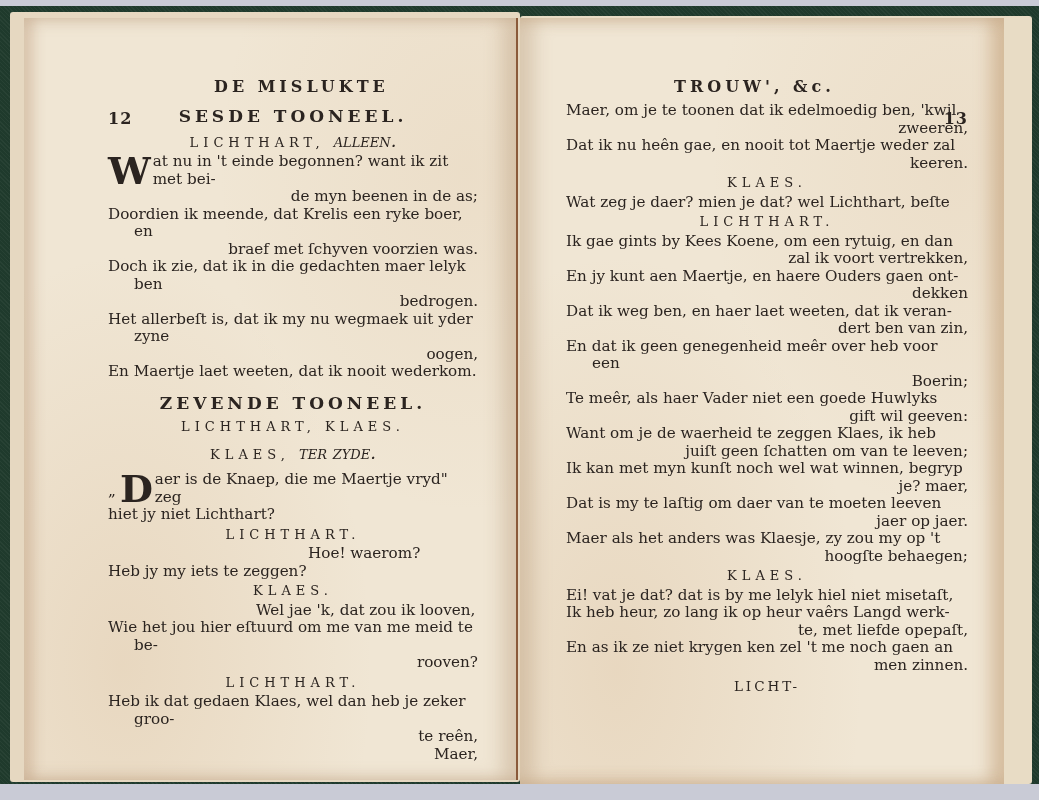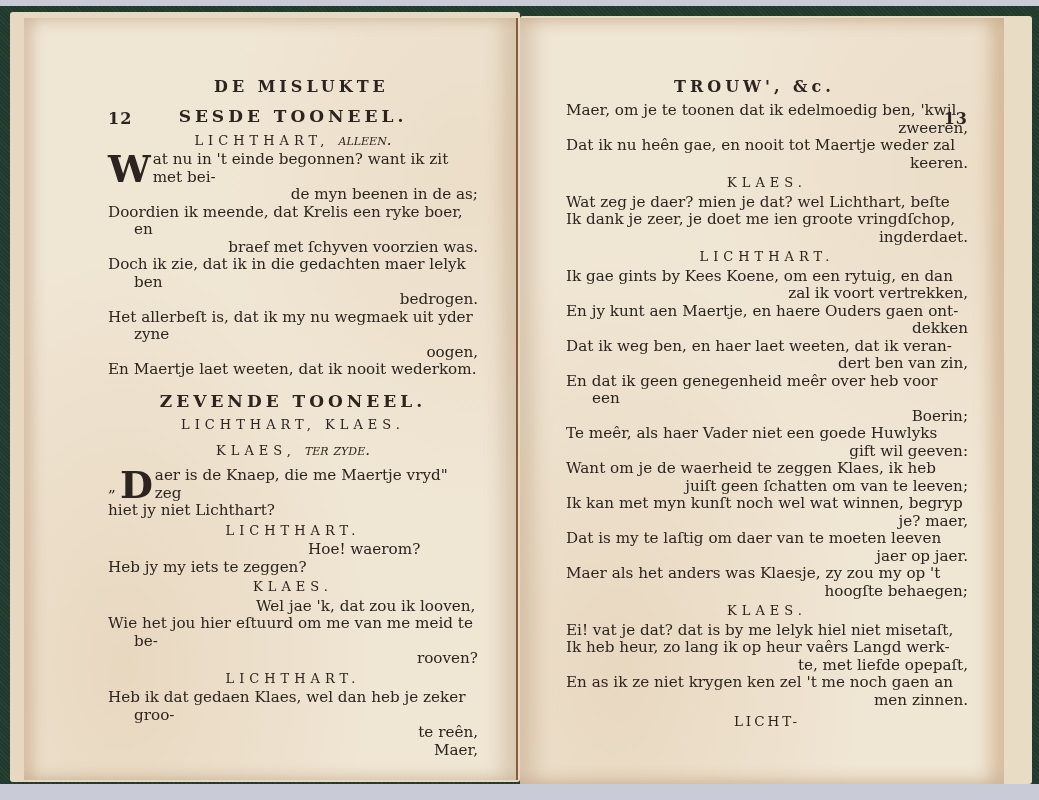--- a/index.html
+++ b/index.html
@@ -56,21 +56,21 @@
   .page-right .head-title { left:108px; }
 
   .scene-title {
     text-align:center; font-size:17px; letter-spacing:4px; font-weight:bold;
     margin:4px 0 6px 0;
   }
   .speaker {
     text-align:center; font-size:13px; letter-spacing:5px; margin:2px 0 2px 0;
     font-variant:small-caps;
   }
-  .speaker i { letter-spacing:0; font-size:15px;margin-top:24px; }
+  .speaker i { letter-spacing:0; font-size:18px;margin-top:24px; }
   .verse { margin:0; padding-left:26px; text-indent:-26px; }
   .verse .cont { display:block; text-indent:0; padding-left:0;text-align:right; }
   .right-line { text-align:right; }
   .indent-line { padding-left:140px; text-indent:0; }
   .dropcap {
     float:left; font-size:38px; line-height:32px; font-weight:bold; margin:2px 2px 0 0;
   }
   .quote-mark { float:left; margin-right:4px; margin-top:12px; }
   .catchword { text-align:center; letter-spacing:3px; font-size:13.5px; margin-top:4px; }
 </style>
@@ -168,24 +168,20 @@
     </div>
     <div class="verse">
       <span>Dat ik nu heên gae, en nooit tot Maertje weder zal</span>
       <span class="cont">keeren.</span>
     </div>
 
     <div class="speaker">KLAES.</div>
     <div class="verse">
       <span>Wat zeg je daer? mien je dat? wel Lichthart, beſte</span>
     </div>
-    <div class="verse">
-      <span>Ik dank je zeer, je doet me ien groote vringdſchop,</span>
-      <span class="cont">ingderdaet.</span>
-    </div>
 
     <div class="speaker">LICHTHART.</div>
     <div class="verse">
       <span>Ik gae gints by Kees Koene, om een rytuig, en dan</span>
       <span class="cont">zal ik voort vertrekken,</span>
     </div>
     <div class="verse">
       <span>En jy kunt aen Maertje, en haere Ouders gaen ont-</span>
       <span class="cont">dekken</span>
     </div>

